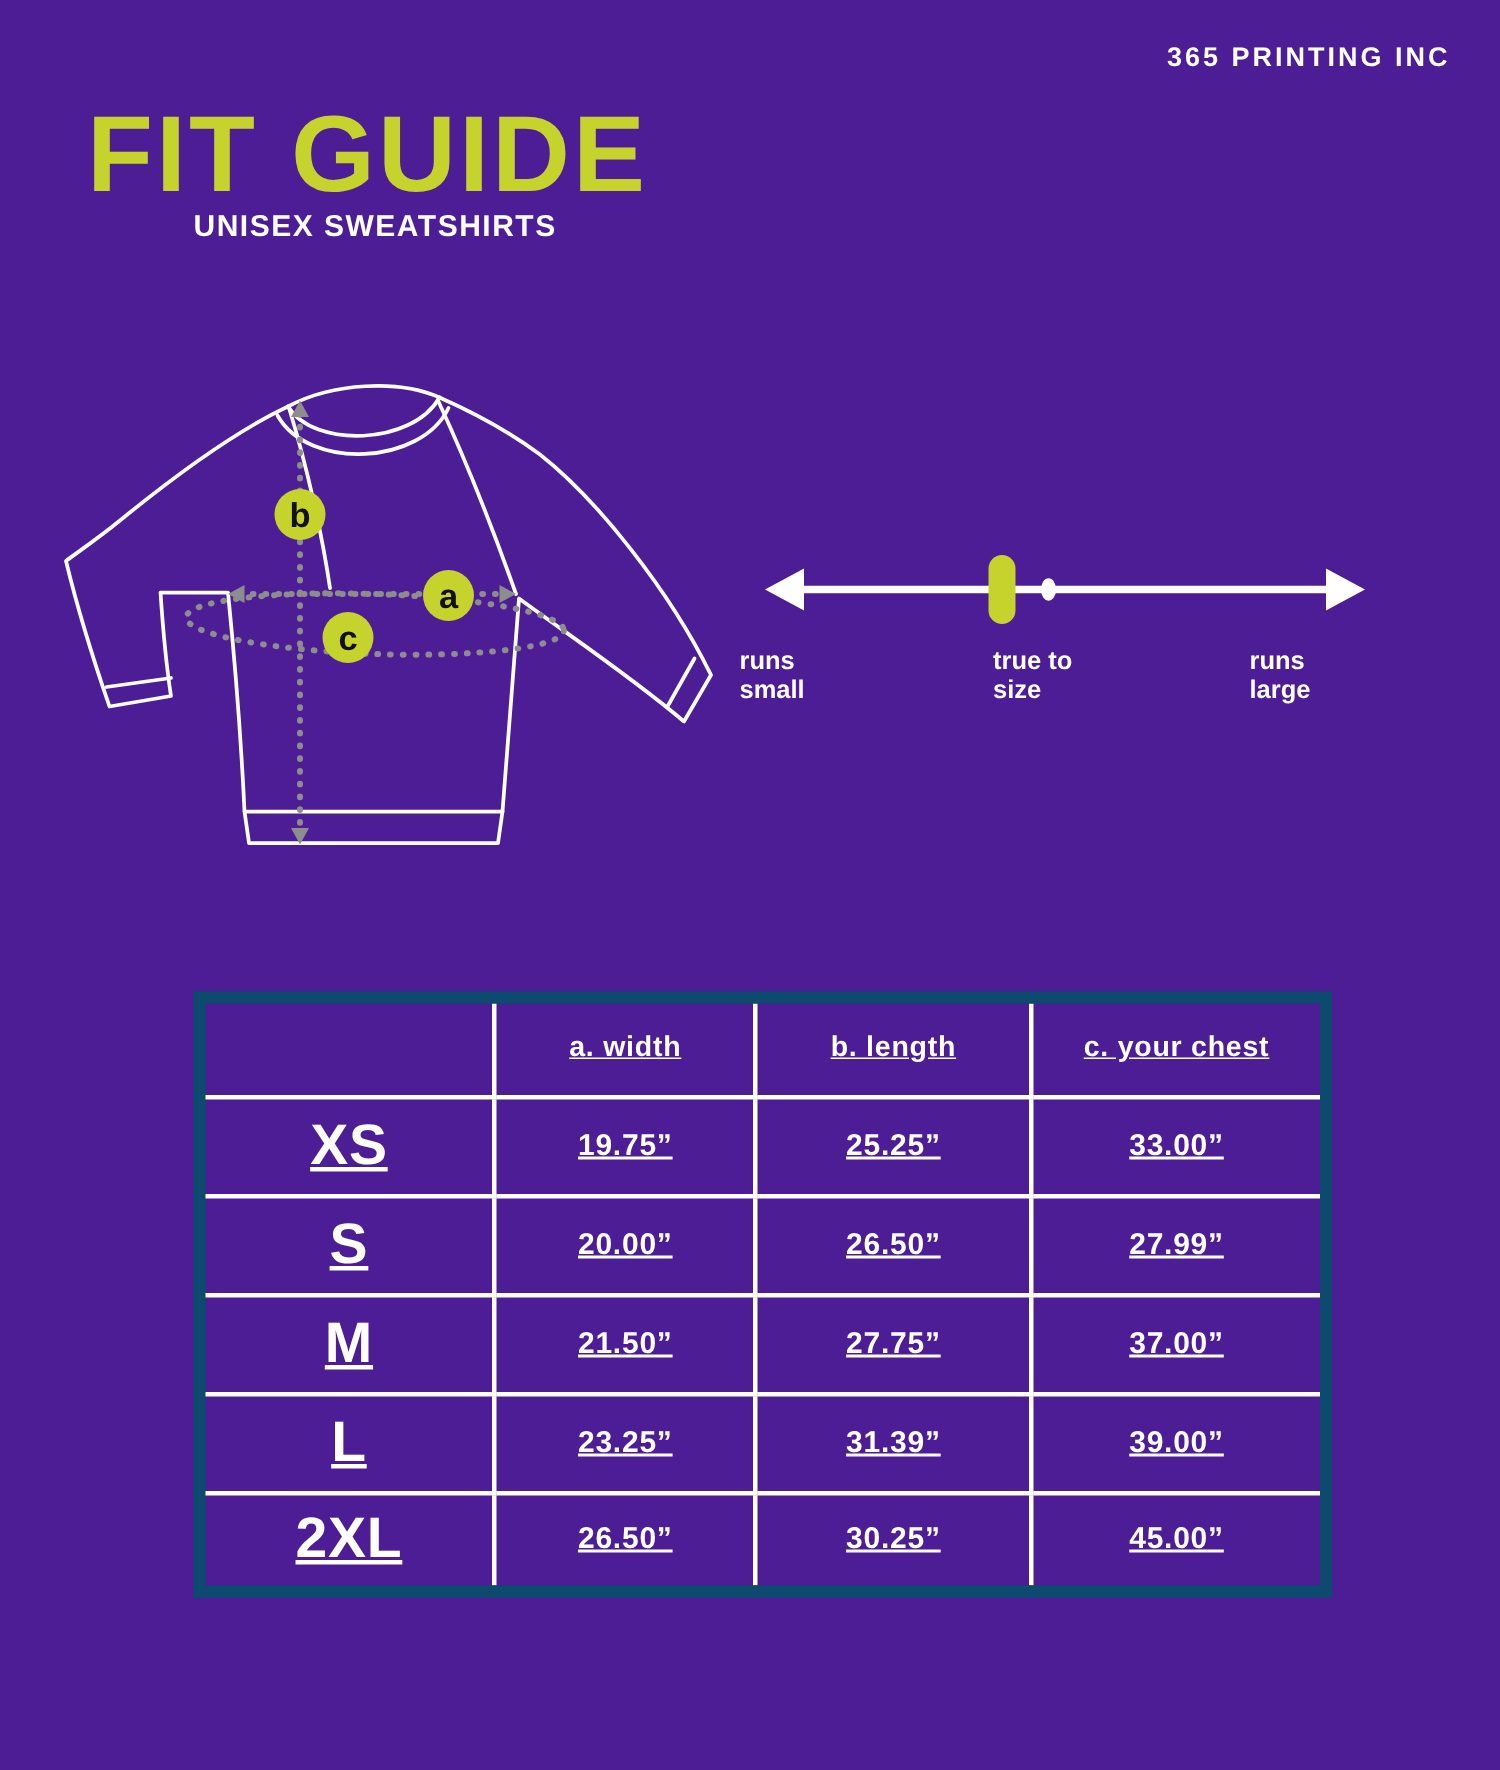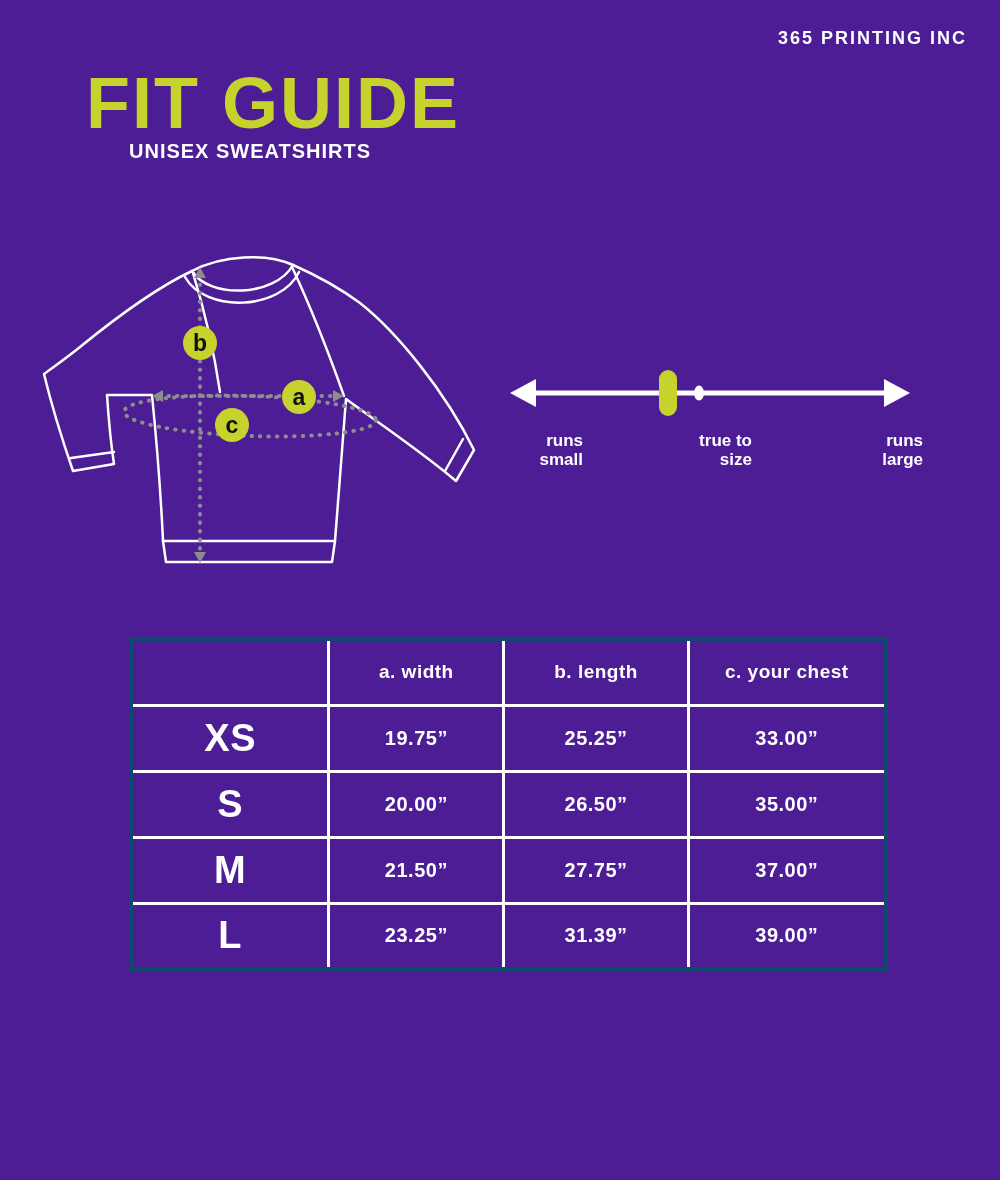--- a/index.html
+++ b/index.html
@@ -6,39 +6,40 @@
   .canvas{
     position:relative;width:1000px;height:1180px;background:#4c1d95;
     font-family:"Liberation Sans", sans-serif;color:#ffffff;overflow:hidden;
   }
   .brand{
     position:absolute;top:28px;right:33px;font-size:18px;font-weight:800;
     letter-spacing:2px;color:#ffffff;white-space:nowrap;
   }
   .title{
     position:absolute;left:58px;top:62px;font-size:72px;font-weight:800;
-    letter-spacing:2px;color:#c6d32c;white-space:nowrap;margin-left:28px;
+    letter-spacing:2px;color:#c6d32c;white-space:nowrap;
   }
   .subtitle{
     position:absolute;left:129px;top:140px;font-size:20px;font-weight:800;
     letter-spacing:1px;color:#ffffff;white-space:nowrap;text-align:right;
   }
   .sweatshirt-svg{position:absolute;left:30px;top:240px;}
   .scale-svg{position:absolute;left:500px;top:355px;}
   .scale-label{
-    position:absolute;top:432px;width:90px;text-align:right;
+    position:absolute;top:432px;width:90px;text-align:left;
     font-size:17px;font-weight:800;line-height:1.1;color:#fff;
   }
   .scale-label.left{left:493px;}
   .scale-label.center{left:662px;}
   .scale-label.right{left:833px;}
   table.size-table{
-    position:absolute;left:129px;top:637px;width:759px;
+    position:absolute;left:129px;top:661px;width:759px;
     border-collapse:collapse;table-layout:fixed;
-    border:4px solid #0c4a6e;
+    border:8px solid #0c4a6e;
+    text-decoration:underline;
   }
   table.size-table td, table.size-table th{
     border:3px solid #ffffff;text-align:center;vertical-align:middle;
     color:#ffffff;padding:0;
   }
   table.size-table tr{height:66px;}
   .col-head{font-size:19px;font-weight:800;letter-spacing:0.5px;}
   .size-cell{font-size:38px;font-weight:800;letter-spacing:0.5px;}
   .val-cell{font-size:20px;font-weight:800;letter-spacing:0.5px;margin-top:48px;}
   .footnote{
@@ -136,31 +137,37 @@
       <tr>
         <td class="size-cell">XS</td>
         <td class="val-cell">19.75”</td>
         <td class="val-cell">25.25”</td>
         <td class="val-cell">33.00”</td>
       </tr>
       <tr>
         <td class="size-cell">S</td>
         <td class="val-cell">20.00”</td>
         <td class="val-cell">26.50”</td>
-        <td class="val-cell">35.00”</td>
+        <td class="val-cell">27.99”</td>
       </tr>
       <tr>
         <td class="size-cell">M</td>
         <td class="val-cell">21.50”</td>
         <td class="val-cell">27.75”</td>
         <td class="val-cell">37.00”</td>
       </tr>
       <tr>
         <td class="size-cell">L</td>
         <td class="val-cell">23.25”</td>
         <td class="val-cell">31.39”</td>
         <td class="val-cell">39.00”</td>
       </tr>
+      <tr>
+        <td class="size-cell">2XL</td>
+        <td class="val-cell">26.50”</td>
+        <td class="val-cell">30.25”</td>
+        <td class="val-cell">45.00”</td>
+      </tr>
     </tbody>
   </table>
 
 
 </div>
 
 </body></html>

